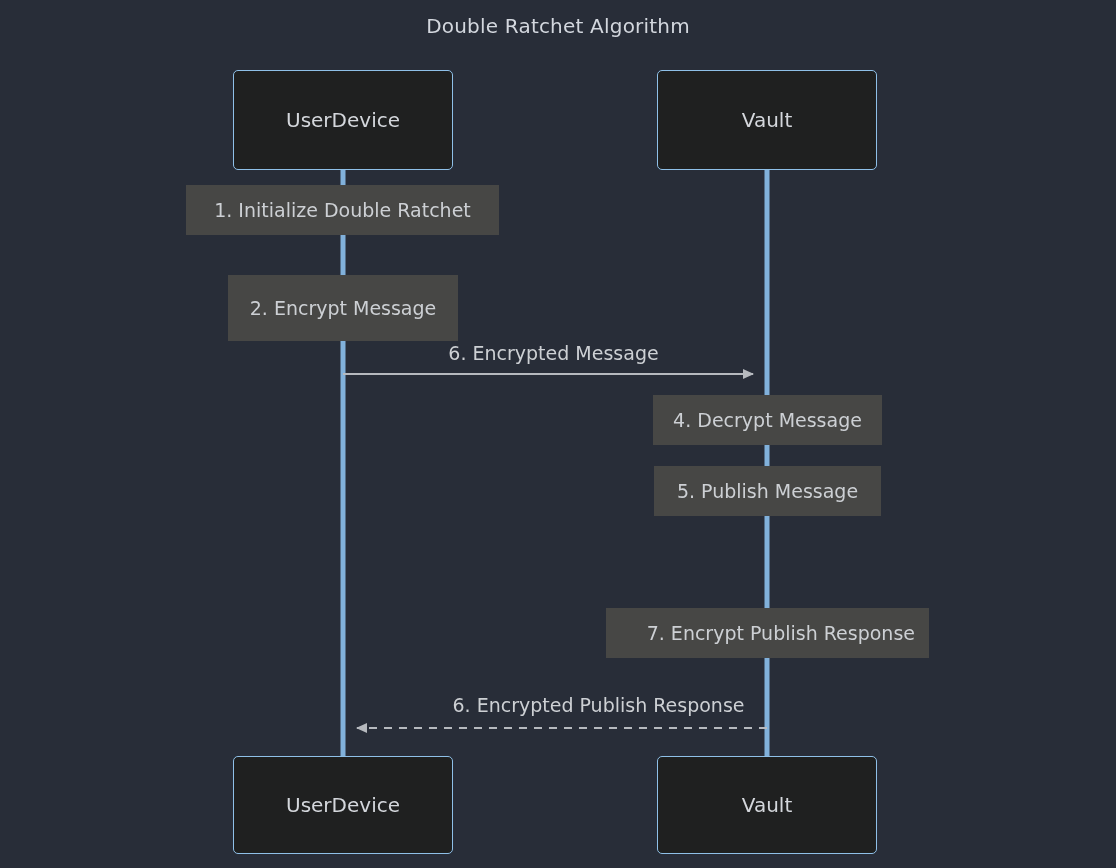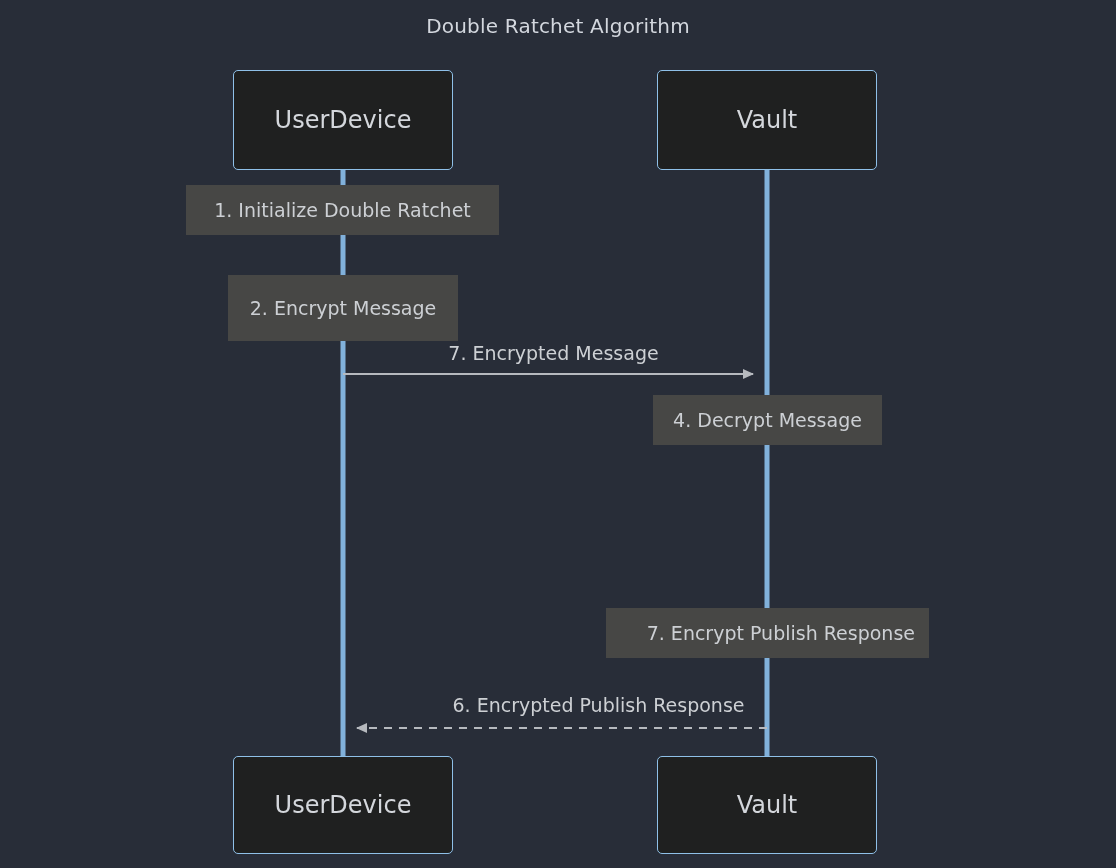--- a/index.html
+++ b/index.html
@@ -43,21 +43,21 @@
     position: absolute;
     box-sizing: border-box;
     background: #1f2020;
     border: 1.3px solid #8fc0e8;
     border-radius: 5px;
     display: flex;
     align-items: center;
     justify-content: center;
   }
   .actor-label {
-    font-size: 24px;
+    font-size: 20px;
     color: #d4d7dc;
   }
 
   
   .note-box {
     position: absolute;
     box-sizing: border-box;
     background: #474745;
     display: flex;
     align-items: center;
@@ -131,23 +131,26 @@
   </div>
 
   <div class="note-box" style="left:228px; top:252px; width:230px; height:66px;margin-top:23px;">
     <span class="note-label">2. Encrypt Message</span>
   </div>
 
   <div class="note-box" style="left:653px; top:395px; width:229px; height:50px;">
     <span class="note-label">4. Decrypt Message</span>
   </div>
 
+  <div class="note-box" style="left:654px; top:466px; width:227px; height:50px;">
+    <span class="note-label">5. Publish Message</span>
+  </div>
 
 
   <div class="note-box" style="left:606px; top:608px; width:323px; height:50px;justify-content:flex-end;">
     <span class="note-label">7. Encrypt Publish Response</span>
   </div>
 
-  <div class="msg-label" style="left:343px; top:342px; width:421px;">7. Encrypted Message</div>
+  <div class="msg-label" style="left:343px; top:342px; width:421px;">6. Encrypted Message</div>
 
   <div class="msg-label" style="left:346px; top:694px; width:421px;margin-left:42px;">6. Encrypted Publish Response</div>
 
 </div>
 
 </body></html>

